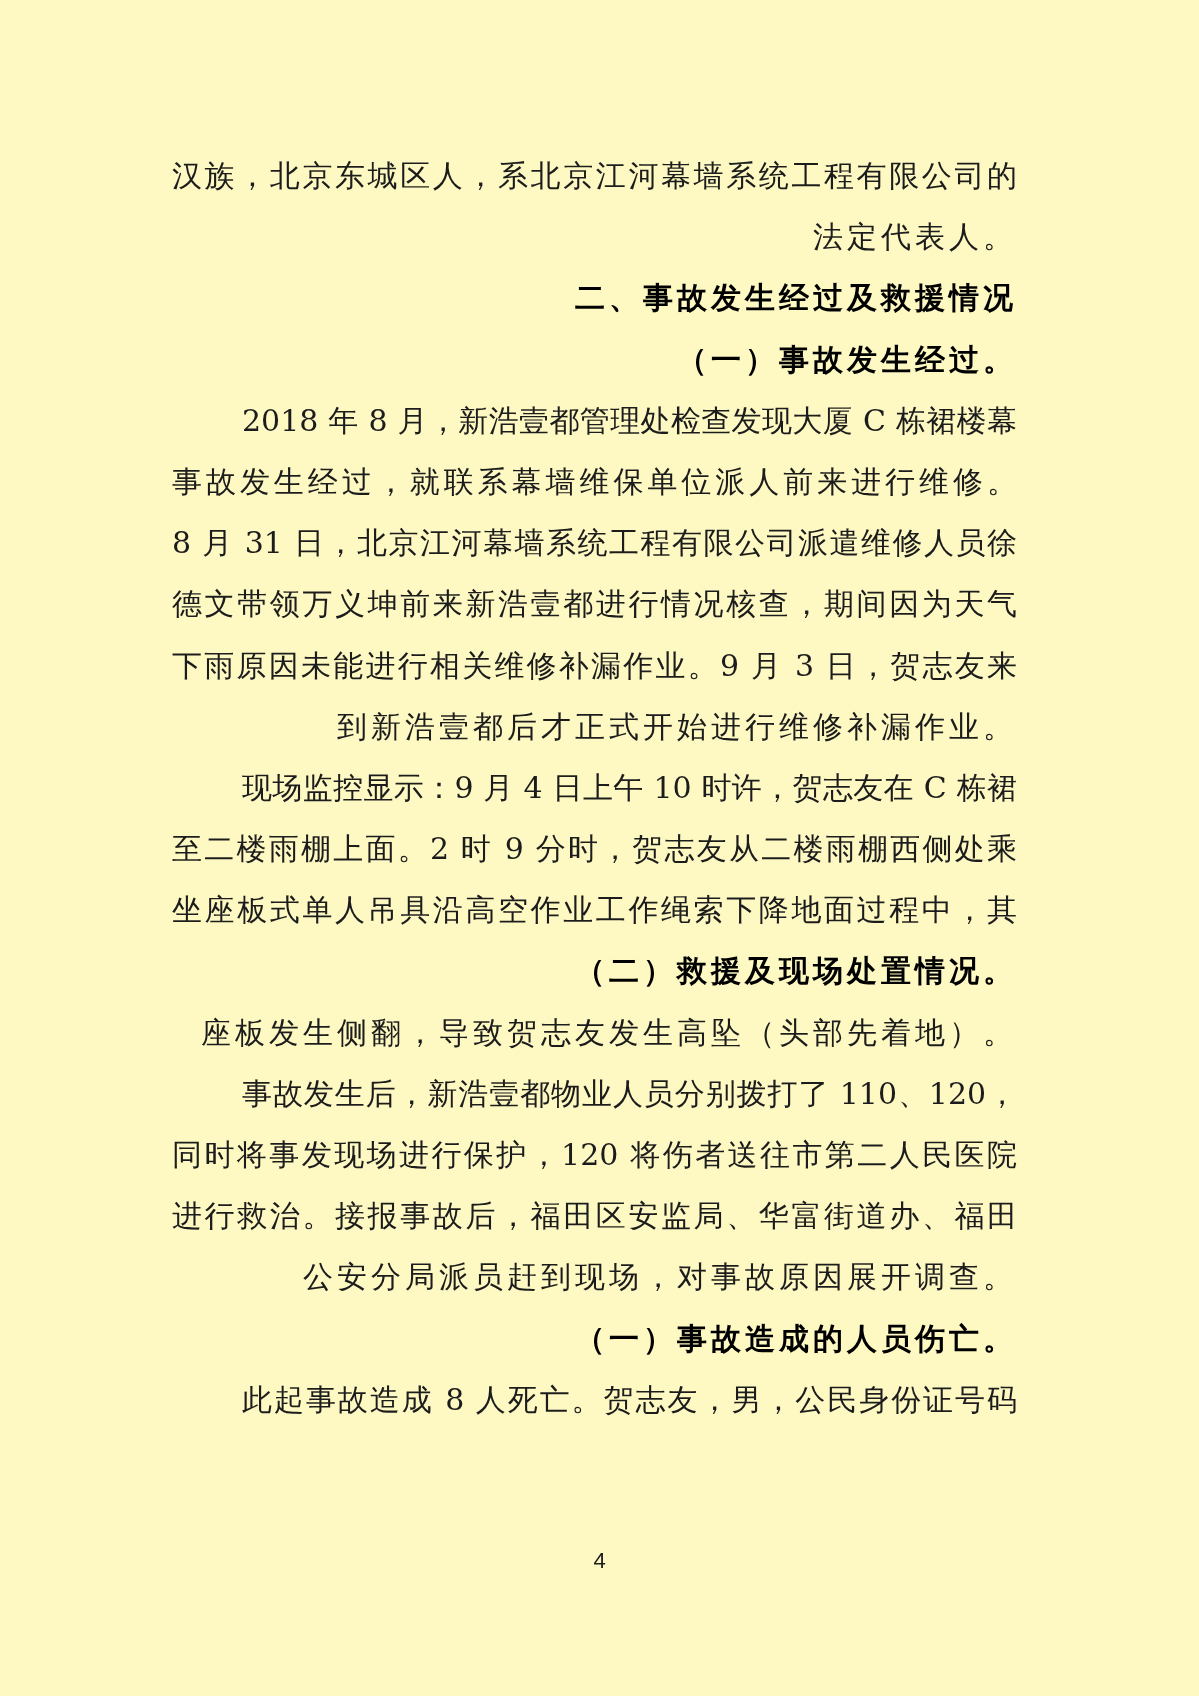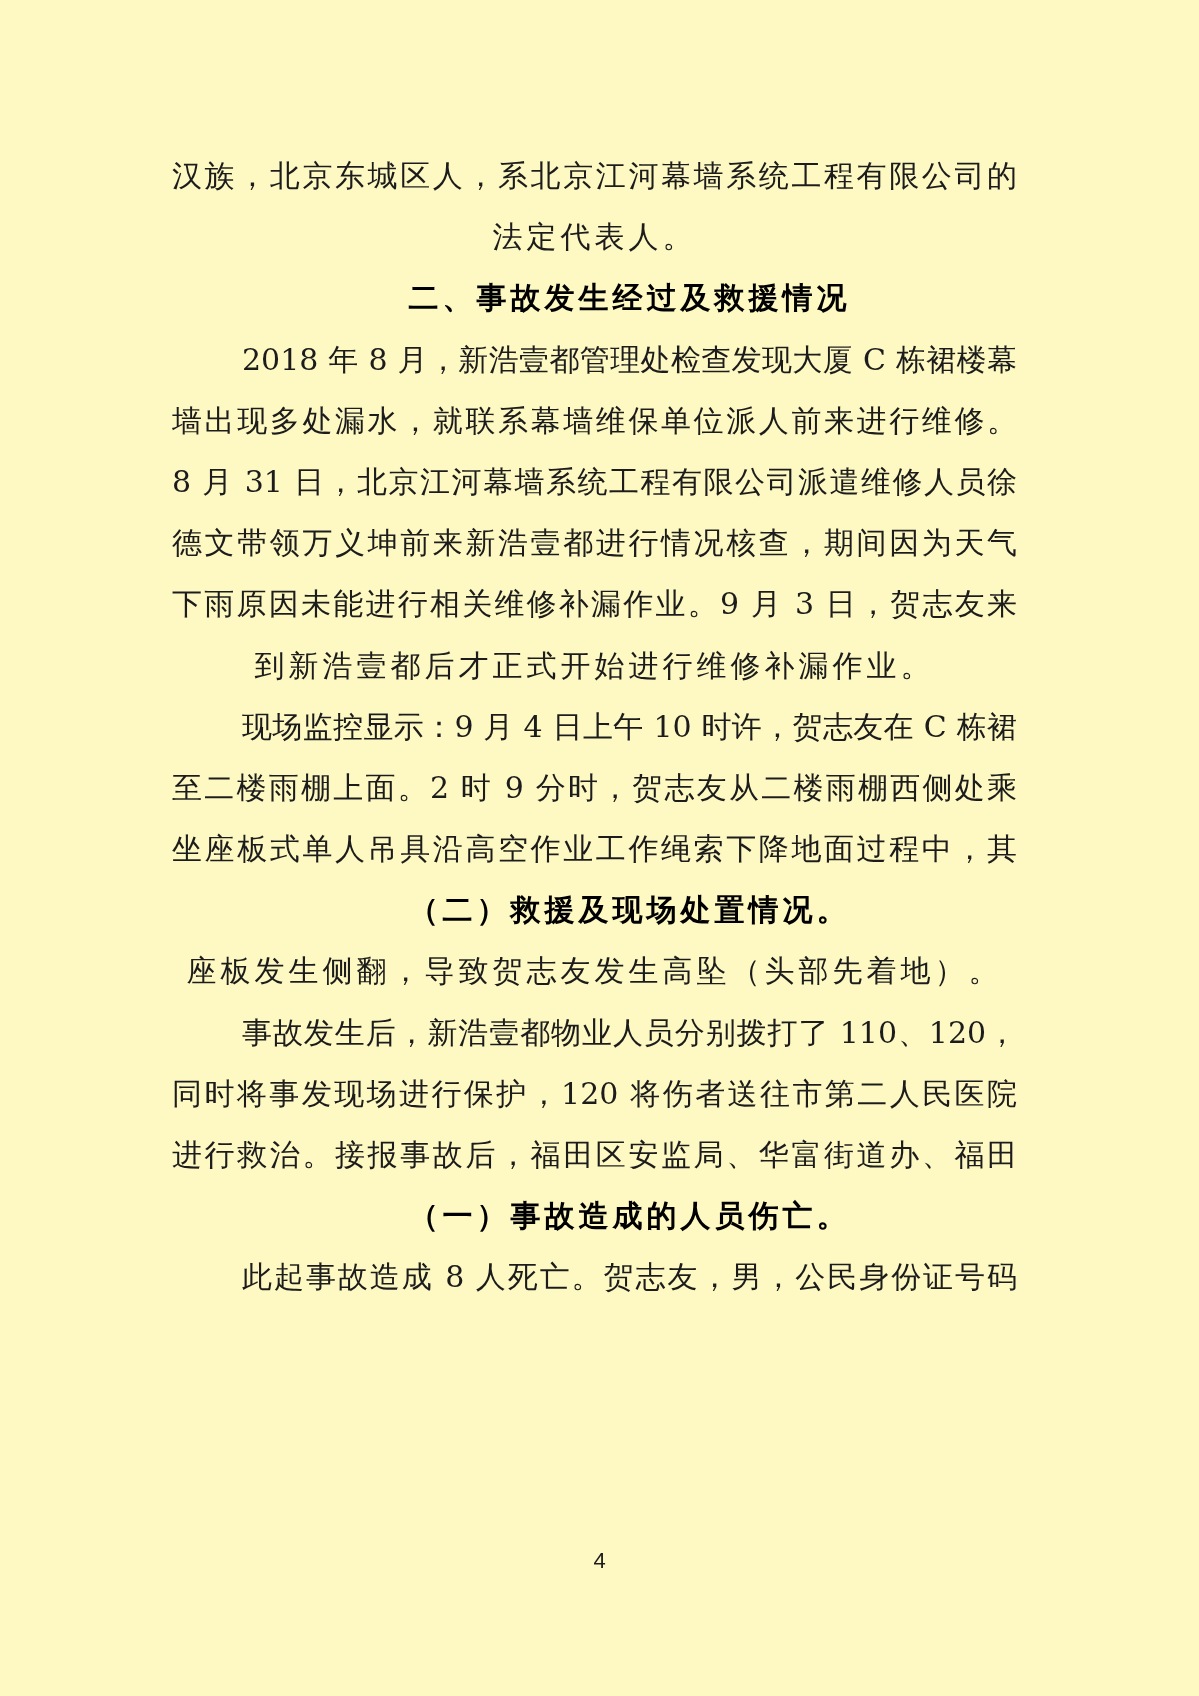--- a/index.html
+++ b/index.html
@@ -22,21 +22,21 @@
     top: 145px;
     width: 845px;
   }
   .line {
     font-size: 30px;
     line-height: 61.2px;
     height: 61.2px;
     letter-spacing: 4px;
     white-space: normal;
     overflow: hidden;
-    text-align: center;
+    text-align: right;
   }
   .line.fill {
     letter-spacing: 0;
     text-align: justify;
     text-align-last: justify;
   }
   .line.indent {
     text-indent: 70px;
   }
   .line.bold {
@@ -58,31 +58,33 @@
   }
 </style>
 </head>
 <body>
 
 <div class="page" style="background: #fef9c3; color: rgb(28, 28, 28);">
   <div class="content">
       <div class="line fill">汉族，北京东城区人，系北京江河幕墙系统工程有限公司的</div>
       <div class="line">法定代表人。</div>
       <div class="line bold indent">二、事故发生经过及救援情况</div>
+      <div class="line bold indent">（一）事故发生经过。</div>
       <div class="line indent fill">2018 年 8 月，新浩壹都管理处检查发现大厦 C 栋裙楼幕</div>
-      <div class="line fill">墙出现多处漏水，就联系幕墙维保单位派人前来进行维修。</div>
+      <div class="line fill">事故发生经过，就联系幕墙维保单位派人前来进行维修。</div>
       <div class="line fill">8 月 31 日，北京江河幕墙系统工程有限公司派遣维修人员徐</div>
       <div class="line fill">德文带领万义坤前来新浩壹都进行情况核查，期间因为天气</div>
       <div class="line fill">下雨原因未能进行相关维修补漏作业。9 月 3 日，贺志友来</div>
       <div class="line">到新浩壹都后才正式开始进行维修补漏作业。</div>
       <div class="line indent fill">现场监控显示：9 月 4 日上午 10 时许，贺志友在 C 栋裙</div>
       <div class="line fill">至二楼雨棚上面。2 时 9 分时，贺志友从二楼雨棚西侧处乘</div>
       <div class="line fill">坐座板式单人吊具沿高空作业工作绳索下降地面过程中，其</div>
       <div class="line bold indent">（二）救援及现场处置情况。</div>
       <div class="line">座板发生侧翻，导致贺志友发生高坠（头部先着地）。</div>
       <div class="line indent fill">事故发生后，新浩壹都物业人员分别拨打了 110、120，</div>
       <div class="line fill">同时将事发现场进行保护，120 将伤者送往市第二人民医院</div>
       <div class="line fill">进行救治。接报事故后，福田区安监局、华富街道办、福田</div>
+      <div class="line">公安分局派员赶到现场，对事故原因展开调查。</div>
       <div class="line bold indent">（一）事故造成的人员伤亡。</div>
       <div class="line indent fill">此起事故造成 8 人死亡。贺志友，男，公民身份证号码</div>
     </div>
   <div class="footer">4</div>
 </div>
 
 </body></html>

